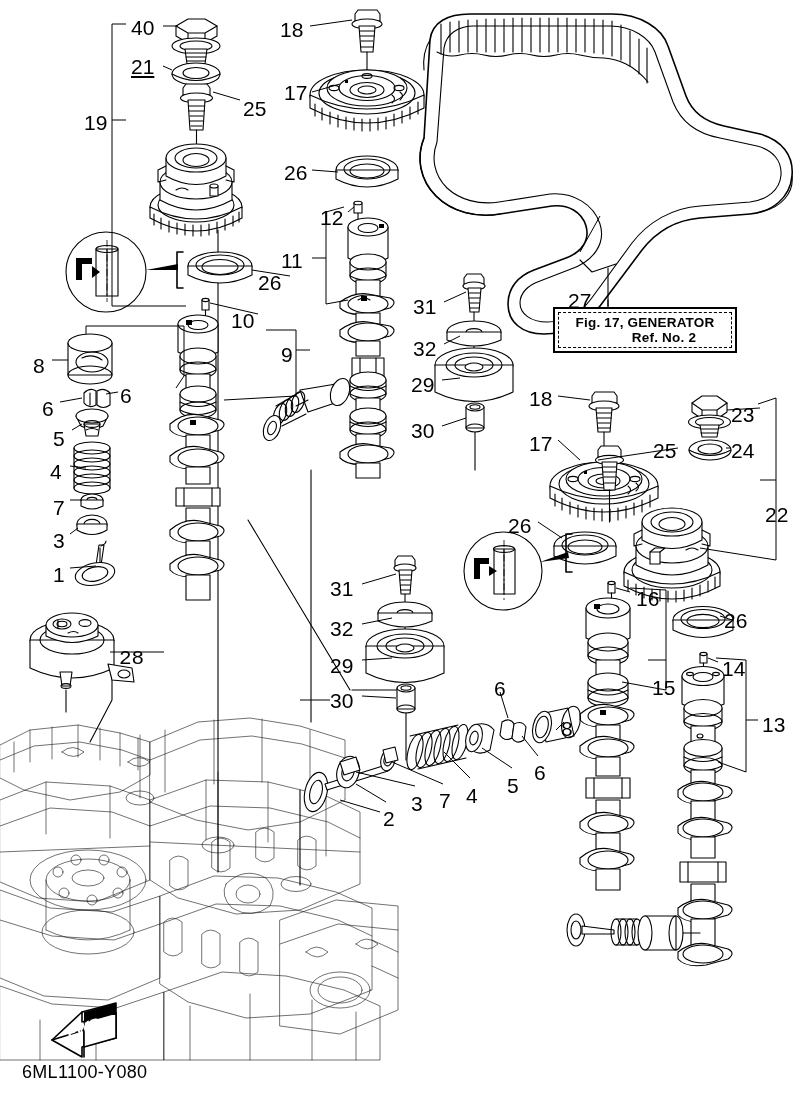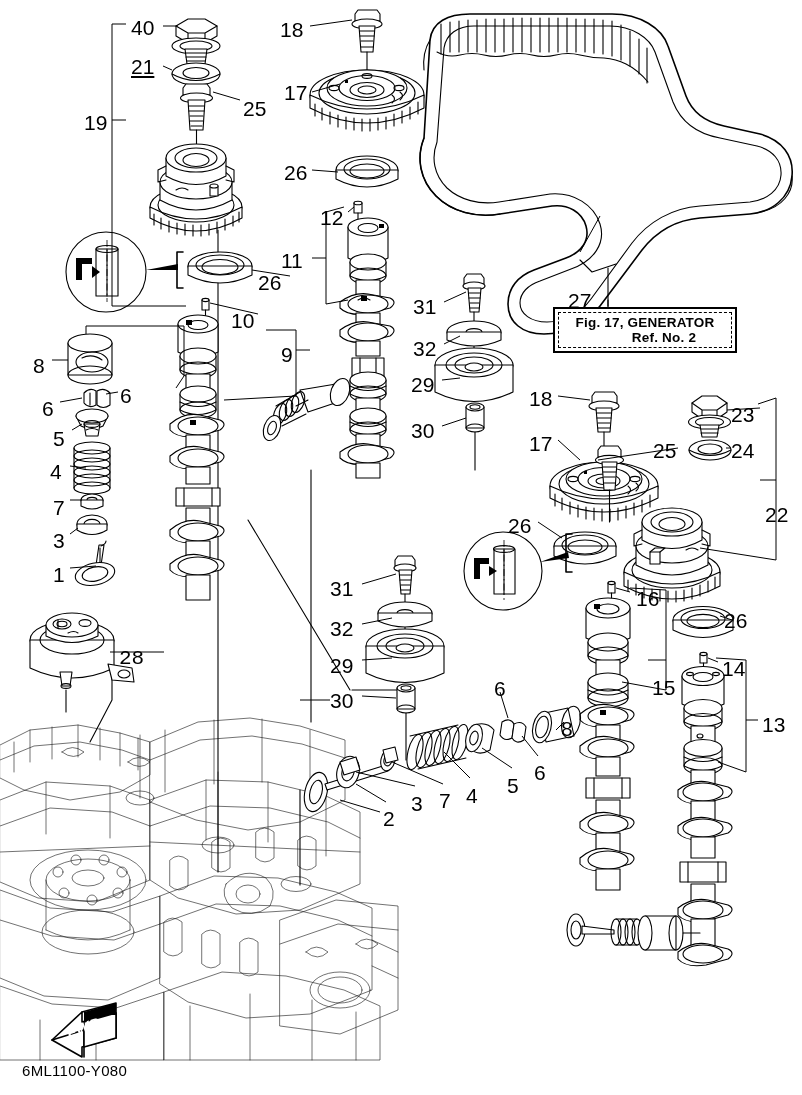--- a/index.html
+++ b/index.html
@@ -41,21 +41,21 @@
     display:flex; flex-direction:column;
     align-items:center; justify-content:center;
   }
   #ref-box .l1{font-size:13.5px;font-weight:bold;letter-spacing:.2px;}
   #ref-box .l2{font-size:13.5px;font-weight:bold;letter-spacing:.2px;padding-left:38px;}
 
   
   #diagram-id{
     position:absolute;
     left:22px; top:1062px;
-    font-size:15px;
+    font-size:18px;
     letter-spacing:.3px;
   }
 
   
   #fwd-text{
     position:absolute;
     left:66px; top:1019px;
     font-size:15px;
     font-weight:bold;
     font-style:italic;

